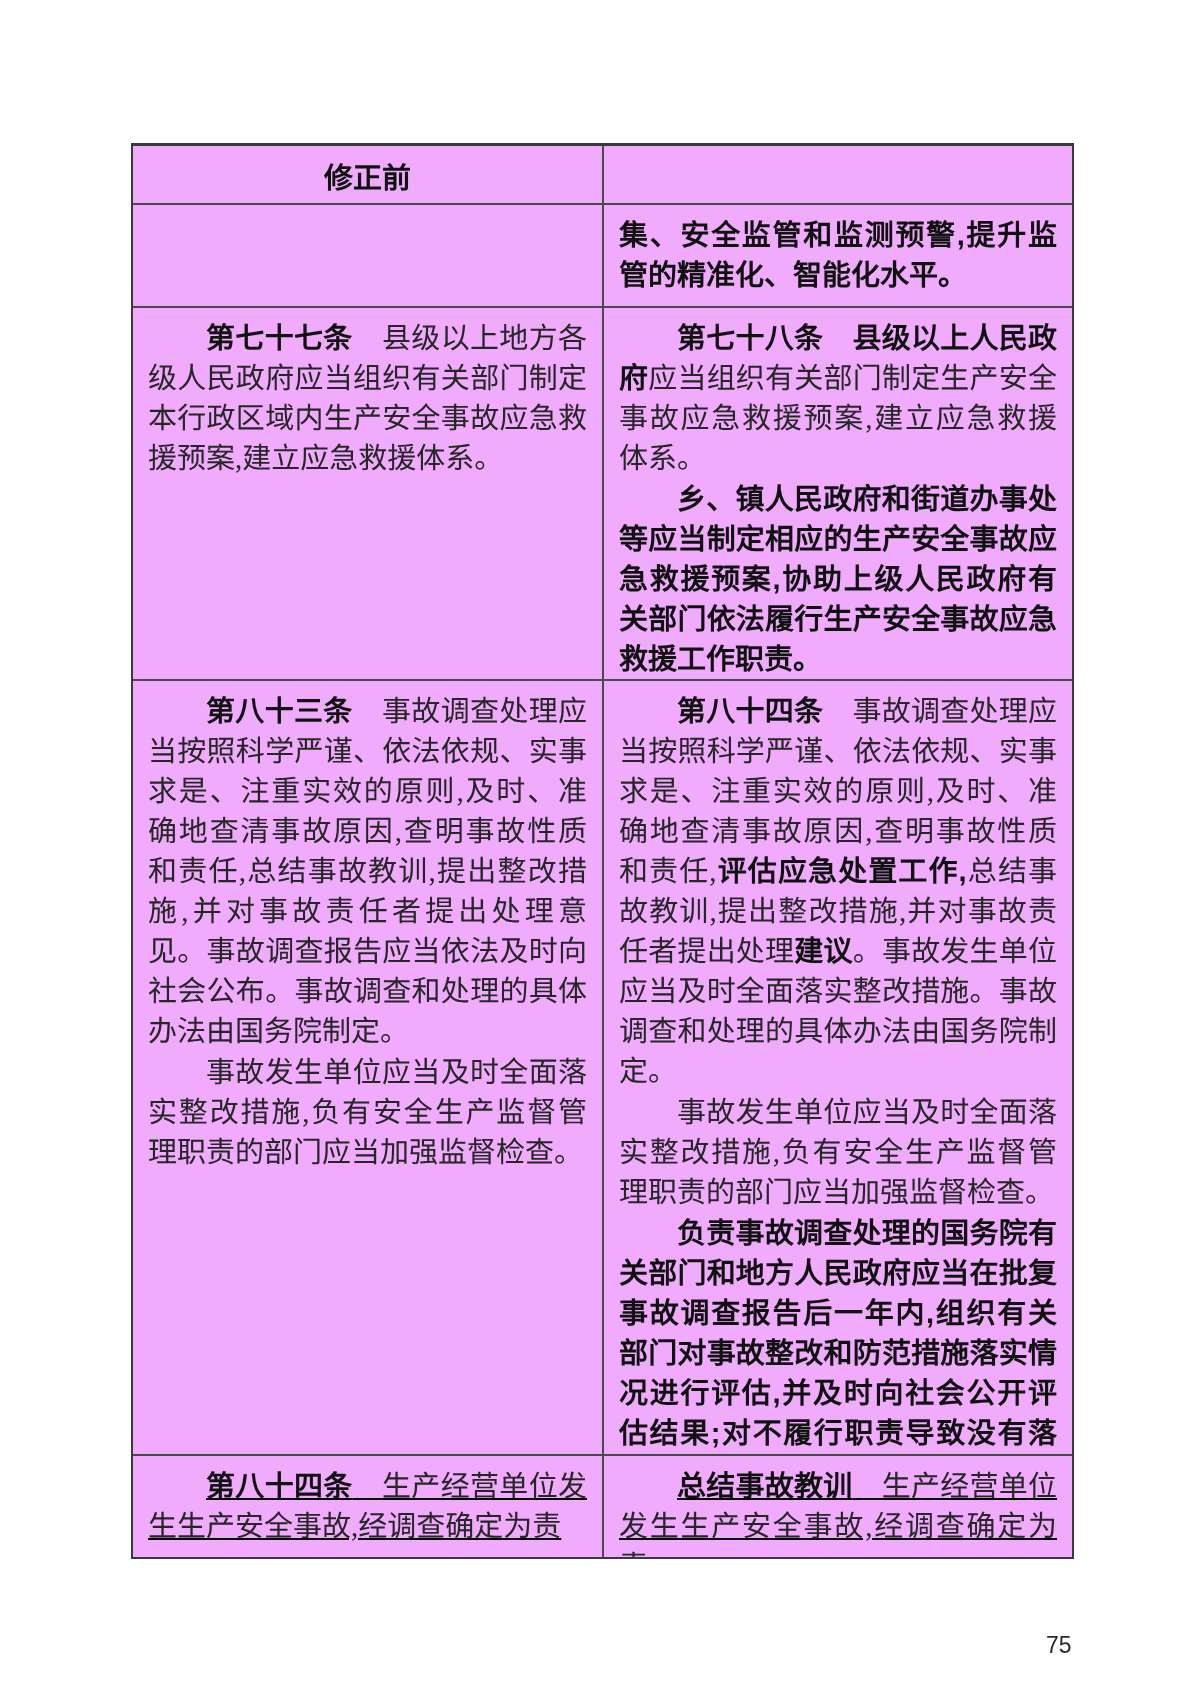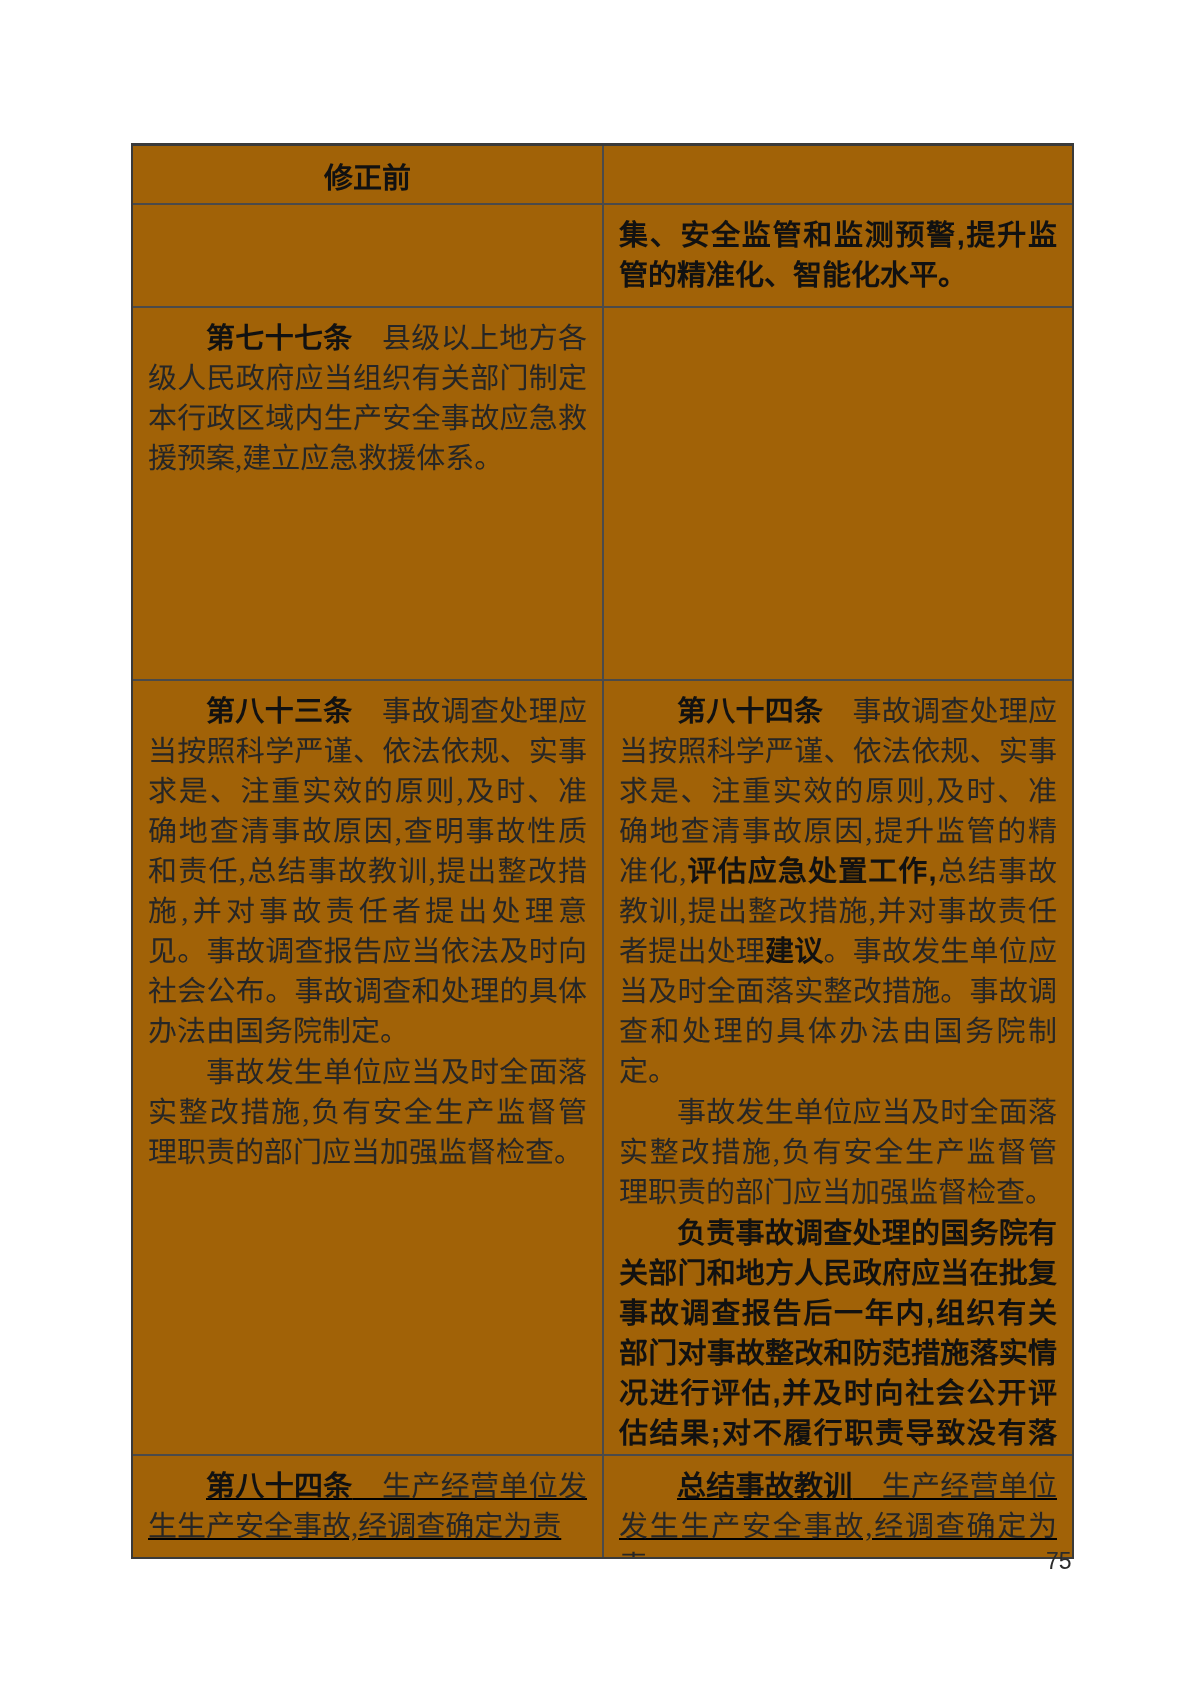--- a/index.html
+++ b/index.html
@@ -6,21 +6,21 @@
   body{
     width:1190px;height:1683px;position:relative;
     background:#ffffff;overflow:hidden;
     font-family:"Liberation Serif","DejaVu Serif",serif;
   }
   .page{position:absolute;inset:0;}
   
   .cmp-table{
     position:absolute;left:131px;top:143px;width:943px;
     border:2px solid #3a3a3a;border-top-width:3px;
-    box-sizing:border-box;background:#a16207;
+    box-sizing:border-box;background:#f0abfc;
   }
   .thead{
     display:grid;grid-template-columns:471px 1fr;
     height:57px;border-bottom:2px solid #4a4a4a;
   }
   .th{
     display:flex;align-items:center;justify-content:center;
     font-family:"Liberation Sans","DejaVu Sans",sans-serif;
     font-weight:700;font-size:29px;color:#111;
   }
@@ -42,21 +42,21 @@
   .cell:first-child{border-right:2px solid #4a4a4a;}
   .cell p{margin:1px;text-indent:2em;}
   .cell p.no-indent{text-indent:0;}
   .song{font-family:"Liberation Serif","DejaVu Serif",serif;}
   .hei{
     font-family:"Liberation Sans","DejaVu Sans",sans-serif;
     font-weight:700;color:#111;
   }
   
   .page-number{
-    position:absolute;left:1046px;top:1548px;
+    position:absolute;left:1046px;top:1632px;
     font-family:"Liberation Sans","DejaVu Sans",sans-serif;
     font-size:23px;color:#2b2b2b;
   }
 </style>
 </head>
 <body>
 
 <div class="page">
   <div class="cmp-table">
     <div class="thead">
@@ -66,28 +66,32 @@
         <div class="trow r1">
           <div class="cell"></div>
           <div class="cell">
             <p class="no-indent"><span class="hei">集、安全监管和监测预警,提升监管的精准化、智能化水平。</span></p>
           </div>
         </div>
         <div class="trow r2">
           <div class="cell">
             <p><span class="hei">第七十七条</span><span class="song">　县级以上地方各级人民政府应当组织有关部门制定本行政区域内生产安全事故应急救援预案,建立应急救援体系。</span></p>
           </div>
+          <div class="cell">
+            <p><span class="hei">第七十八条</span><span class="hei">　县级以上人民政府</span><span class="song">应当组织有关部门制定生产安全事故应急救援预案,建立应急救援体系。</span></p>
+            <p><span class="hei">乡、镇人民政府和街道办事处等应当制定相应的生产安全事故应急救援预案,协助上级人民政府有关部门依法履行生产安全事故应急救援工作职责。</span></p>
+          </div>
         </div>
         <div class="trow r3">
           <div class="cell">
             <p><span class="hei">第八十三条</span><span class="song">　事故调查处理应当按照科学严谨、依法依规、实事求是、注重实效的原则,及时、准确地查清事故原因,查明事故性质和责任,总结事故教训,提出整改措施,并对事故责任者提出处理意见。事故调查报告应当依法及时向社会公布。事故调查和处理的具体办法由国务院制定。</span></p>
             <p><span class="song">事故发生单位应当及时全面落实整改措施,负有安全生产监督管理职责的部门应当加强监督检查。</span></p>
           </div>
           <div class="cell">
-            <p><span class="hei">第八十四条</span><span class="song">　事故调查处理应当按照科学严谨、依法依规、实事求是、注重实效的原则,及时、准确地查清事故原因,提升监管的精准化,</span><span class="hei">评估应急处置工作,</span><span class="song">总结事故教训,提出整改措施,并对事故责任者提出处理</span><span class="hei">建议</span><span class="song">。事故发生单位应当及时全面落实整改措施。事故调查和处理的具体办法由国务院制定。</span></p>
+            <p><span class="hei">第八十四条</span><span class="song">　事故调查处理应当按照科学严谨、依法依规、实事求是、注重实效的原则,及时、准确地查清事故原因,查明事故性质和责任,</span><span class="hei">评估应急处置工作,</span><span class="song">总结事故教训,提出整改措施,并对事故责任者提出处理</span><span class="hei">建议</span><span class="song">。事故发生单位应当及时全面落实整改措施。事故调查和处理的具体办法由国务院制定。</span></p>
             <p><span class="song">事故发生单位应当及时全面落实整改措施,负有安全生产监督管理职责的部门应当加强监督检查。</span></p>
             <p><span class="hei">负责事故调查处理的国务院有关部门和地方人民政府应当在批复事故调查报告后一年内,组织有关部门对事故整改和防范措施落实情况进行评估,并及时向社会公开评估结果;对不履行职责导致没有落实事故整改措施的有关单位和人员,应当按照有关规定追究责任。</span></p>
           </div>
         </div>
         <div class="trow r4">
           <div class="cell">
             <p><span class="hei">第八十四条</span><span class="song">　生产经营单位发生生产安全事故,经调查确定为责</span></p>
           </div>
           <div class="cell">
             <p><span class="hei">总结事故教训</span><span class="song">　生产经营单位发生生产安全事故,经调查确定为责</span></p>

